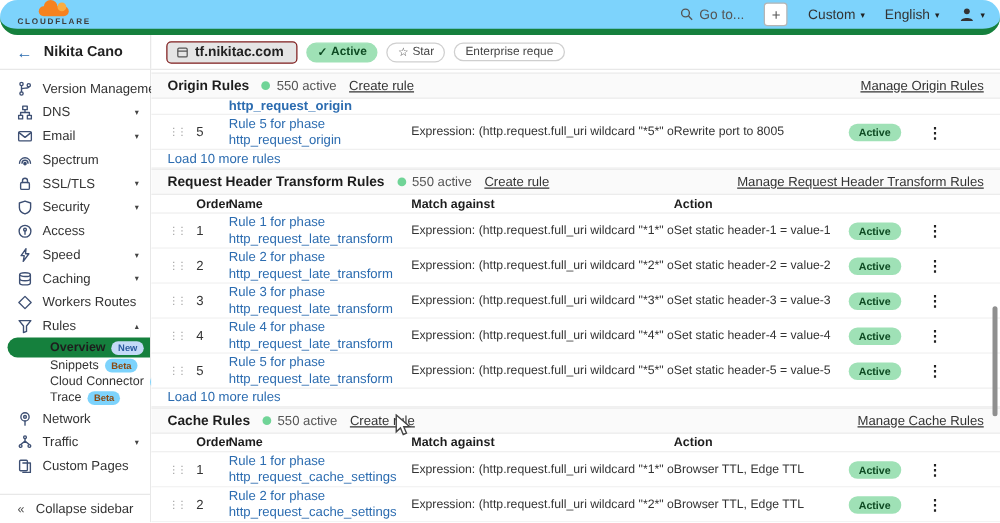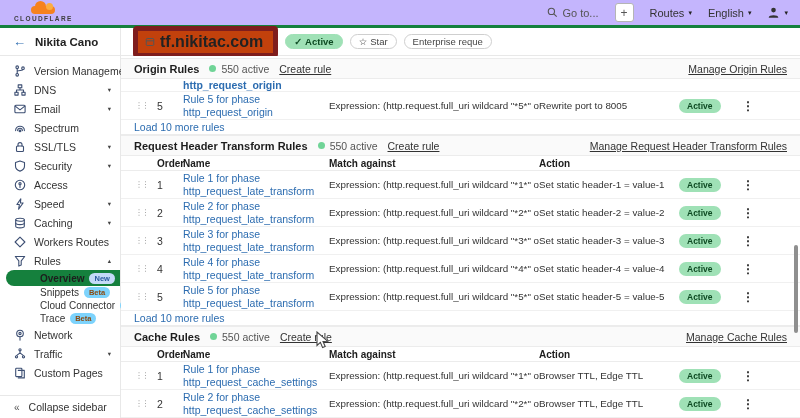--- a/index.html
+++ b/index.html
@@ -2,41 +2,41 @@
 <html><head>
 <meta charset="utf-8">
 <style>
   * { margin:0; padding:0; box-sizing:border-box; }
   html,body { width:800px; height:418px; overflow:hidden; background:#fff;
     font-family:"Liberation Sans", sans-serif; color:#333; }
   .app { position:relative; width:800px; height:418px; background:#fff; overflow:hidden; }
 
   
   .topbar { height:28px; display:flex; align-items:center; justify-content:space-between;
-    padding:0 12px 0 14px; border-bottom:3px solid #15803d; background:#c4b5fd; }
+    padding:0 12px 0 14px; border-bottom:5px solid #15803d; background:#7dd3fc;border-radius:14px; }
   .logo { display:flex; flex-direction:column; align-items:center; cursor:pointer; }
   .cloud { width:24px; height:8px; background:#f6821f; border-radius:5px; position:relative; margin-top:3px;}
   .cloud::before { content:""; position:absolute; left:4px; top:-5px; width:11px; height:11px; background:#f6821f; border-radius:50%; }
   .cloud::after { content:""; position:absolute; right:2px; top:-3px; width:7px; height:7px; background:#fbad41; border-radius:50%; }
   .logo-text { font-size:6.5px; font-weight:bold; letter-spacing:1.4px; color:#3d3d3d; margin-top:1px; }
   .topbar-right { display:flex; align-items:center; gap:16px; font-size:11px; color:#333; }
   .goto { display:flex; align-items:center; gap:4px; color:#555; cursor:pointer; }
   .add-btn { width:19px; height:19px; border:1px solid #b5b5b5; border-radius:3px; background:#fff;
     color:#555; font-size:12px; line-height:16px; text-align:center; cursor:pointer; }
   .tmenu { display:flex; align-items:center; gap:4px; cursor:pointer; }
   .caret { font-size:7px; color:#222; }
 
   
   .subbar { height:28px; display:flex; border-bottom:1px solid #e8e8e8; background:#fff; }
   .account { width:121px; display:flex; align-items:center; gap:9px; padding-left:13px;
     border-right:1px solid #e8e8e8; font-size:11.5px; font-weight:bold; color:#222; }
   .back { color:#2c6cb0; font-size:13px; font-weight:normal; cursor:pointer; }
   .domainbar { flex:1; display:flex; align-items:center; gap:7px; padding-left:12px; }
-  .domain-pill { display:flex; align-items:center; gap:5px; border:5px solid #7f1d1d; border-radius:4px;
-    background:#c2410c; padding:2px 10px 2px 7px; font-size:16px; font-weight:bold; color:#222; cursor:pointer; }
+  .domain-pill { display:flex; align-items:center; gap:5px; border:1px solid #7f1d1d; border-radius:4px;
+    background:#e5e5e5; padding:2px 10px 2px 7px; font-size:11px; font-weight:bold; color:#222; cursor:pointer; }
   .pill { display:flex; align-items:center; gap:3px; border:1px solid #cfcfcf; border-radius:999px;
     padding:1px 8px; font-size:9.5px; color:#444; background:#fff; }
   .pill.green { background:#9fe1b6; border-color:#9fe1b6; color:#0d4a22; font-weight:bold; }
 
   
   .bodywrap { display:flex; height:362px; }
 
   
   .sidebar { width:121px; border-right:1px solid #e8e8e8; padding-top:5px; display:flex;
     flex-direction:column; background:#fff; flex-shrink:0; }
@@ -99,21 +99,21 @@
     <div class="topbar-right">
       <div class="goto">
         <svg width="11" height="11" viewBox="0 0 12 12">
             <circle cx="4.8" cy="4.8" r="3.4" fill="none" stroke="#555" stroke-width="1.2"></circle>
             <line x1="7.4" y1="7.4" x2="10.6" y2="10.6" stroke="#555" stroke-width="1.2"></line>
           </svg>
         <span>Go to...</span>
       </div>
       <button class="add-btn">+</button>
       <div class="tmenu">
-        <span>Routes</span>
+        <span>Custom</span>
         <span class="caret">▾</span>
       </div>
       <div class="tmenu">
         <span>English</span>
         <span class="caret">▾</span>
       </div>
       <div class="tmenu">
         <svg width="13" height="13" viewBox="0 0 14 14">
             <circle cx="7" cy="4.4" r="2.5" fill="#333"></circle>
             <path d="M1.8 12.6 C1.8 9.2 12.2 9.2 12.2 12.6 Z" fill="#333"></path>

